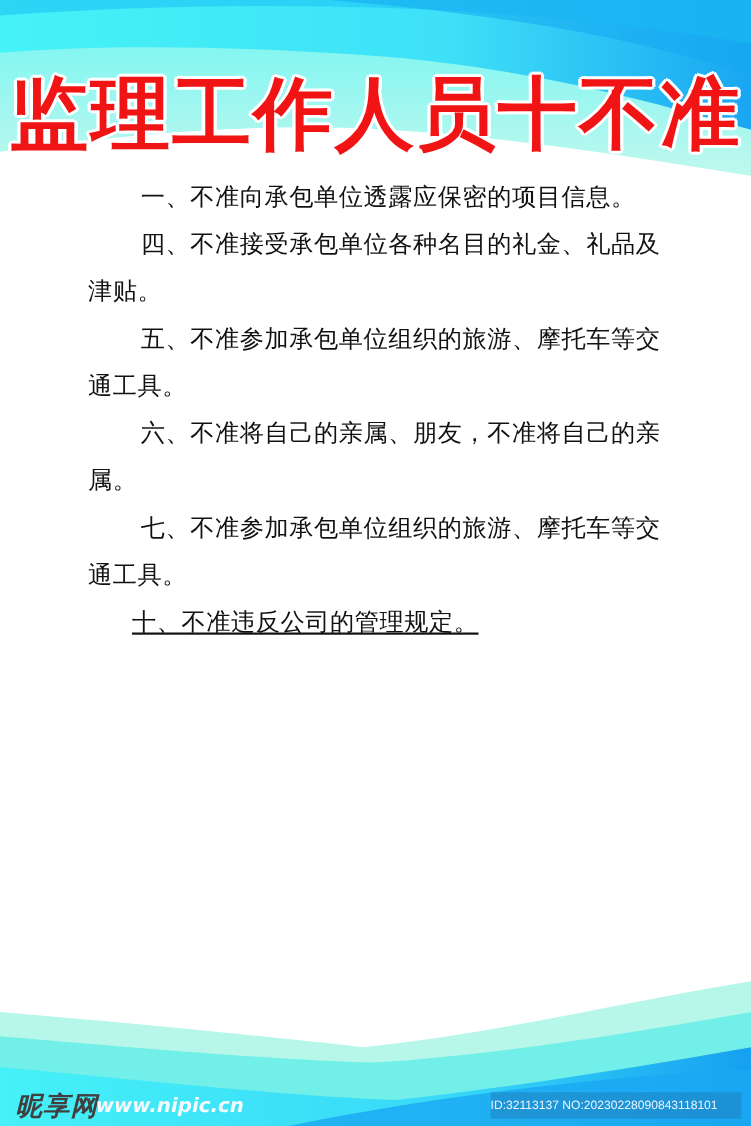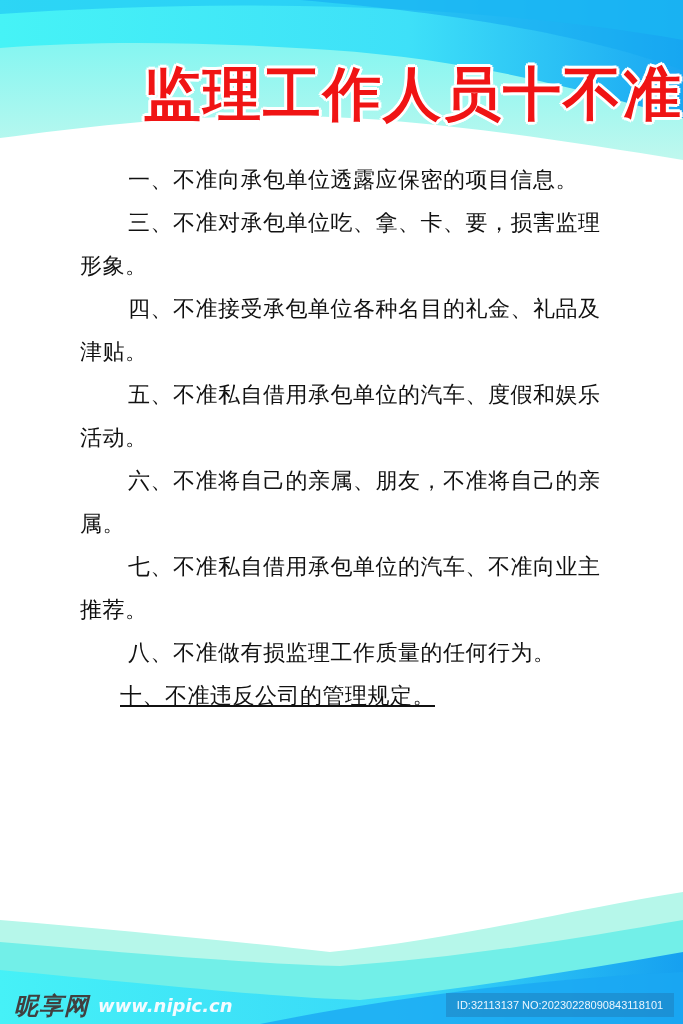--- a/index.html
+++ b/index.html
@@ -1,33 +1,33 @@
 <!DOCTYPE html>
 <html><head>
 <meta charset="utf-8">
 <style>
   html, body { margin:0; padding:0; }
   body { width:683px; height:1024px; position:relative; overflow:hidden; background:#ffffff;
          font-family:"DejaVu Sans","Liberation Sans",sans-serif; }
   .bg-top { position:absolute; left:0; top:0; width:683px; height:170px; }
   .bg-bottom { position:absolute; left:0; top:880px; width:683px; height:144px; }
   .title {
-    position:absolute; left:0; top:56px; width:683px; text-align:right;
-    font-size:58px; font-weight:bold; color:#f01414; letter-spacing:2px;
+    position:absolute; left:0; top:56px; width:683px; text-align:center;
+    font-size:72px; font-weight:bold; color:#f01414; letter-spacing:2px;
     text-shadow: 3px 0 0 #fff, -3px 0 0 #fff, 0 3px 0 #fff, 0 -3px 0 #fff,
                  2px 2px 0 #fff, -2px -2px 0 #fff, 2px -2px 0 #fff, -2px 2px 0 #fff;
     font-family:"DejaVu Sans","Liberation Sans",sans-serif;
   }
   .content { position:absolute; left:68px; top:158px; width:540px; }
   .rule { font-size:22px; line-height:43px; color:#111; text-indent:48px; margin:0 0 0 12px; letter-spacing:0.5px; }
   .rule.last { text-indent:40px; margin-top:0;text-decoration:underline; }
   .watermark-logo { position:absolute; left:14px; top:990px; font-size:24px; font-weight:bold; font-style:italic; color:#404040; letter-spacing:1px; }
-  .watermark-url { position:absolute; left:98px; top:995px; font-size:18px; font-weight:bold; font-style:italic; color:#f4fbff; }
+  .watermark-url { position:absolute; left:87px; top:995px; font-size:18px; font-weight:bold; font-style:italic; color:#f4fbff; }
   .watermark-id { position:absolute; left:446px; top:993px; width:228px; height:24px; background:rgba(30,120,180,0.45);
-                  color:#eaf6ff; font-size:11px; line-height:24px; text-align:center; font-family:"Liberation Sans",sans-serif; }
+                  color:#eaf6ff; font-size:11px; line-height:24px; text-align:left; font-family:"Liberation Sans",sans-serif; }
 </style>
 </head>
 <body>
 
 <svg class="bg-top" viewBox="0 0 683 170" preserveAspectRatio="none">
   <defs>
     <linearGradient id="gt1" x1="0" y1="0" x2="1" y2="0">
       <stop offset="0" stop-color="#46f3f6"></stop>
         <stop offset="0.6" stop-color="#3ee0f8"></stop>
         <stop offset="1" stop-color="#1aa6f2"></stop>
@@ -54,24 +54,22 @@
   <path d="M0 40 C120 50 240 62 330 72 C450 60 570 30 683 12 V144 H0 Z" fill="#b6f7ea"></path>
   <path d="M0 62 C140 74 260 84 340 86 C460 78 580 58 683 40 V144 H0 Z" fill="#72efe8"></path>
   <path d="M0 90 C150 104 280 118 360 120 C470 108 580 90 683 72 V144 H0 Z" fill="url(#gb1)"></path>
   <path d="M260 144 C380 120 520 100 683 92 V144 Z" fill="#1aa8f2" opacity="0.8"></path>
 </svg>
 
 <div class="title">监理工作人员十不准</div>
 
 <div class="content">
   <p class="rule">一、不准向承包单位透露应保密的项目信息。</p>
-  <p class="rule">三、不准对承包单位吃、拿、卡、要，损害监理形象。</p>
   <p class="rule">四、不准接受承包单位各种名目的礼金、礼品及津贴。</p>
-  <p class="rule">五、不准私自借用承包单位的汽车、度假和娱乐活动。</p>
+  <p class="rule">五、不准参加承包单位组织的旅游、摩托车等交通工具。</p>
   <p class="rule">六、不准将自己的亲属、朋友，不准将自己的亲属。</p>
-  <p class="rule">七、不准私自借用承包单位的汽车、不准向业主推荐。</p>
-  <p class="rule">八、不准做有损监理工作质量的任何行为。</p>
+  <p class="rule">七、不准参加承包单位组织的旅游、摩托车等交通工具。</p>
   <p class="rule last">十、不准违反公司的管理规定。</p>
 </div>
 
 <div class="watermark-logo">昵享网</div>
 <div class="watermark-url">www.nipic.cn</div>
 <div class="watermark-id">ID:32113137 NO:20230228090843118101</div>
 
 </body></html>

